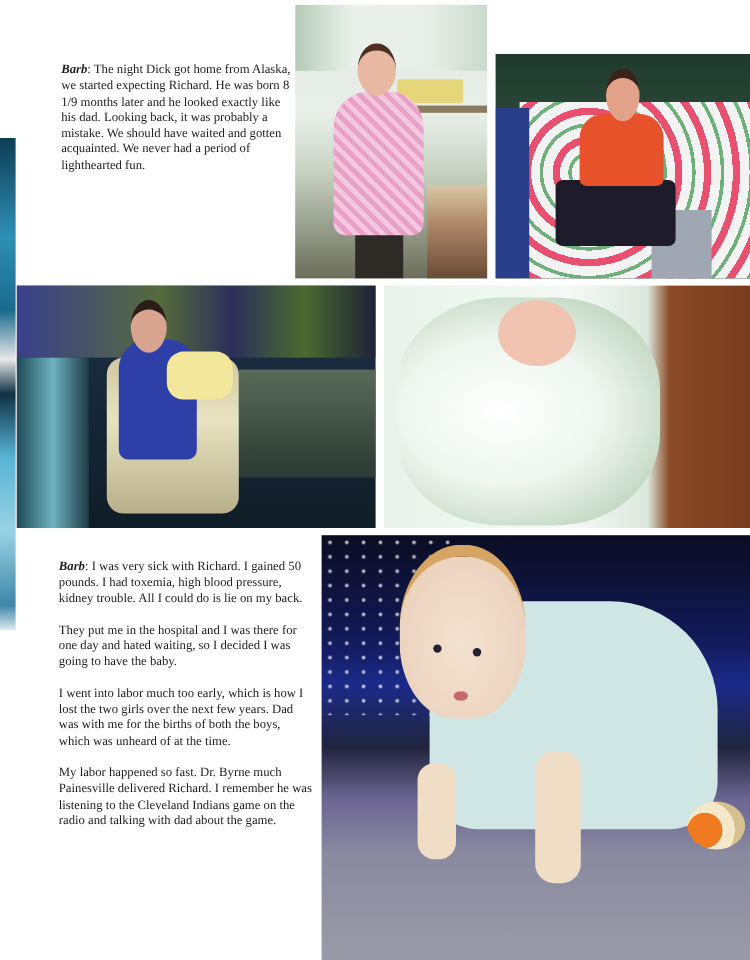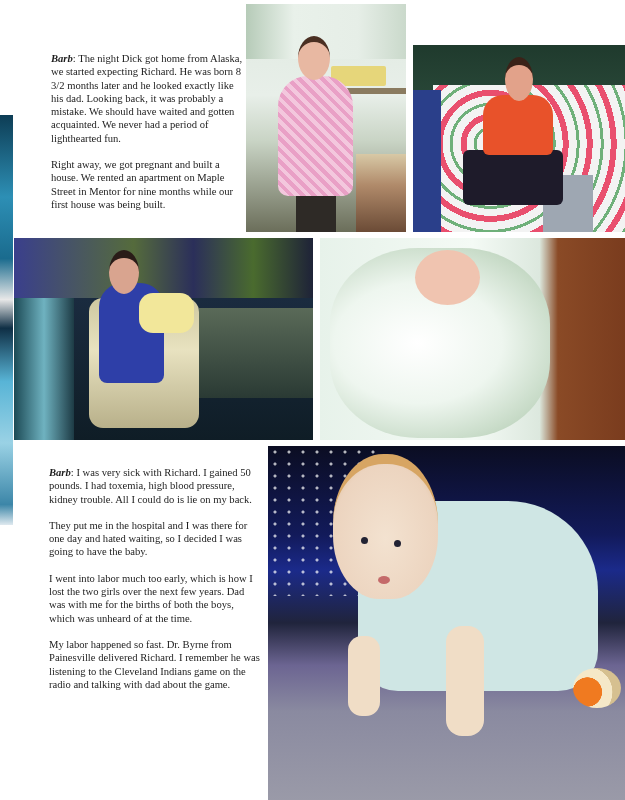--- a/index.html
+++ b/index.html
@@ -86,22 +86,21 @@
     #photo-crawl .arm1 { left: 80px; top: 190px; width: 32px; height: 80px; background: #f0ddc6; border-radius: 14px; }
     #photo-crawl .arm2 { left: 178px; top: 180px; width: 38px; height: 110px; background: #f0ddc6; border-radius: 16px; }
     #photo-crawl .toy { left: 305px; top: 222px; width: 48px; height: 40px; background: radial-gradient(circle at 30% 60%, #f07a20 0 35%, #f5e8c8 36% 60%, #d6c090 61%); border-radius: 50%; }
   </style>
 </head>
 <body>
 
 <div class="photo" id="photo-left"></div>
 
 <div class="text-block" style="left:51px; top:52px; width:196px;">
-  <p><b>Barb</b><span>: The night Dick got home from Alaska, we started expecting Richard. He was born 8 3/2 months later and he looked exactly like his dad. Looking back, it was probably a mistake. We should have waited and gotten acquainted. We never had a period of lighthearted fun.</span></p>
-  <p><span>Right away, we got pregnant and built a house. We rented an apartment on Maple Street in Mentor for nine months while our first house was being built.</span></p>
+  <p><b>Barb</b><span>: The night Dick got home from Alaska, we started expecting Richard. He was born 8 1/9 months later and he looked exactly like his dad. Looking back, it was probably a mistake. We should have waited and gotten acquainted. We never had a period of lighthearted fun.</span></p>
 </div>
 
 <div class="photo" id="photo-kitchen">
   <div class="shape cabinet"></div>
   <div class="shape jars"></div>
   <div class="shape shelf"></div>
   <div class="shape counter"></div>
   <div class="shape legs"></div>
   <div class="shape woman-dress"></div>
   <div class="shape woman-head"></div>
@@ -128,21 +127,21 @@
 
 <div class="photo" id="photo-blanket">
   <div class="shape fold1"></div>
   <div class="shape face"></div>
 </div>
 
 <div class="text-block" style="left:49px; top:466px; width:212px;">
   <p><b>Barb</b><span>: I was very sick with Richard. I gained 50 pounds. I had toxemia, high blood pressure, kidney trouble. All I could do is lie on my back.</span></p>
   <p><span>They put me in the hospital and I was there for one day and hated waiting, so I decided I was going to have the baby.</span></p>
   <p><span>I went into labor much too early, which is how I lost the two girls over the next few years. Dad was with me for the births of both the boys, which was unheard of at the time.</span></p>
-  <p><span>My labor happened so fast. Dr. Byrne from Painesville delivered Richard. I remember he was listening to the Cleveland Indians game on the radio and talking with dad about the game.</span></p>
+  <p><span>My labor happened so fast. Dr. Byrne much Painesville delivered Richard. I remember he was listening to the Cleveland Indians game on the radio and talking with dad about the game.</span></p>
 </div>
 
 <div class="photo" id="photo-crawl">
   <div class="shape lights"></div>
   <div class="shape body"></div>
   <div class="shape arm1"></div>
   <div class="shape arm2"></div>
   <div class="shape head"></div>
   <div class="shape eye1"></div>
   <div class="shape eye2"></div>

